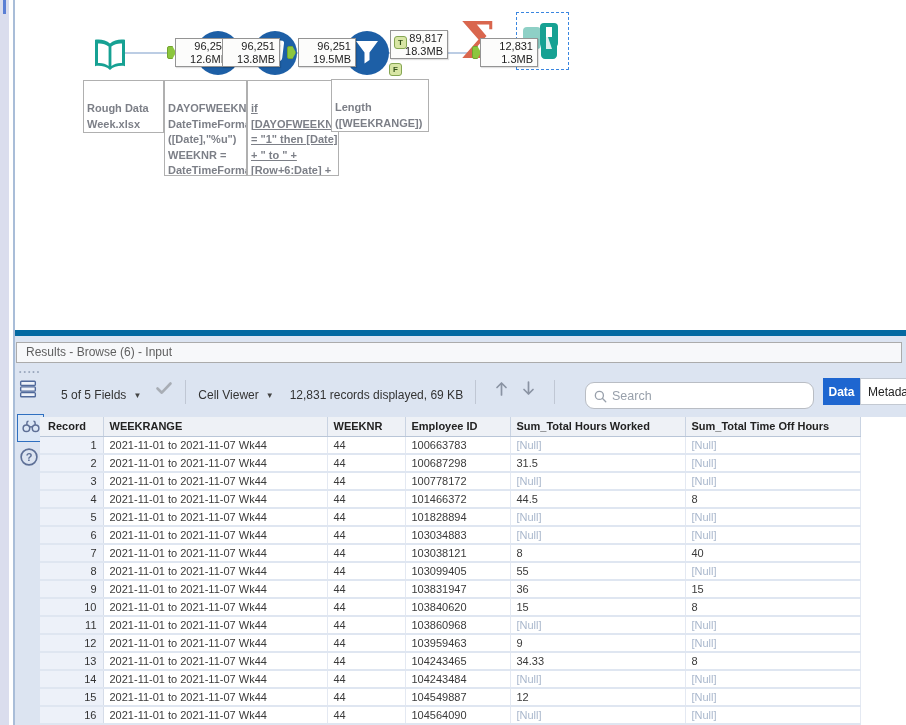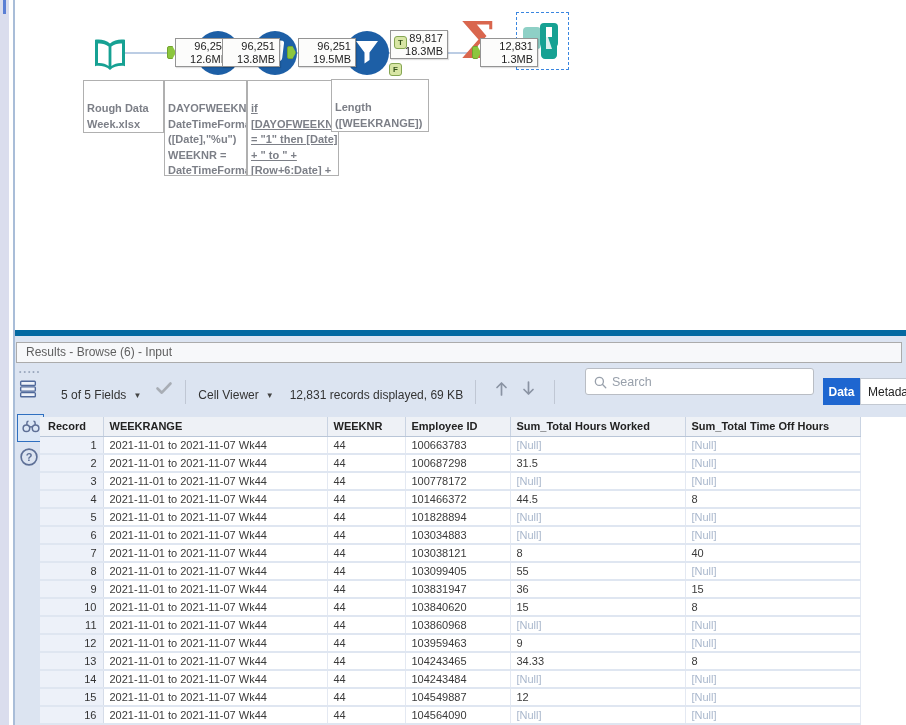--- a/index.html
+++ b/index.html
@@ -57,22 +57,22 @@
   .rail-question { left:2px; top:81px; }
 
   
   .toolbar { position:absolute; left:28px; top:44px; height:30px; display:flex; 
              font-size:12px; color:#333; }
   .tb-item { display:flex; align-items:center; white-space:nowrap; }
   .caret { font-size:8px; color:#444; margin-left:7px; }
   .tb-sep { width:1px; height:24px; background:#c0c7d4; margin:0 12px; }
   .tb-check { margin-left:14px; }
   .tb-arrow { margin:0 6px; }
-  .search-box { position:absolute; left:570px; top:32px; width:229px; height:27px; background:#fff;
-                border:1px solid #b9bdc4; border-radius:3px; }
+  .search-box { position:absolute; left:570px; top:46px; width:229px; height:27px; background:#fff;
+                border:1px solid #b9bdc4; border-radius:9px; }
   .search-box input { position:absolute; left:26px; top:1px; width:198px; height:23px; border:none; outline:none;
                       font-size:12.5px; color:#333; font-family:"Liberation Sans", sans-serif; background:transparent; }
   .search-box input::placeholder { color:#98a0ab; }
   .search-glyph { position:absolute; left:7px; top:6px; }
   .seg-btn { position:absolute; top:42px; height:27px; font-size:12px; display:flex; align-items:center;
              justify-content:center; cursor:default; }
   .btn-data { left:808px; width:37px; background:#1e66d0; color:#fff; font-weight:600; }
   .btn-meta { left:845px; width:66px; background:#fff; color:#222; border:1px solid #c3c9d2; }
 
   

